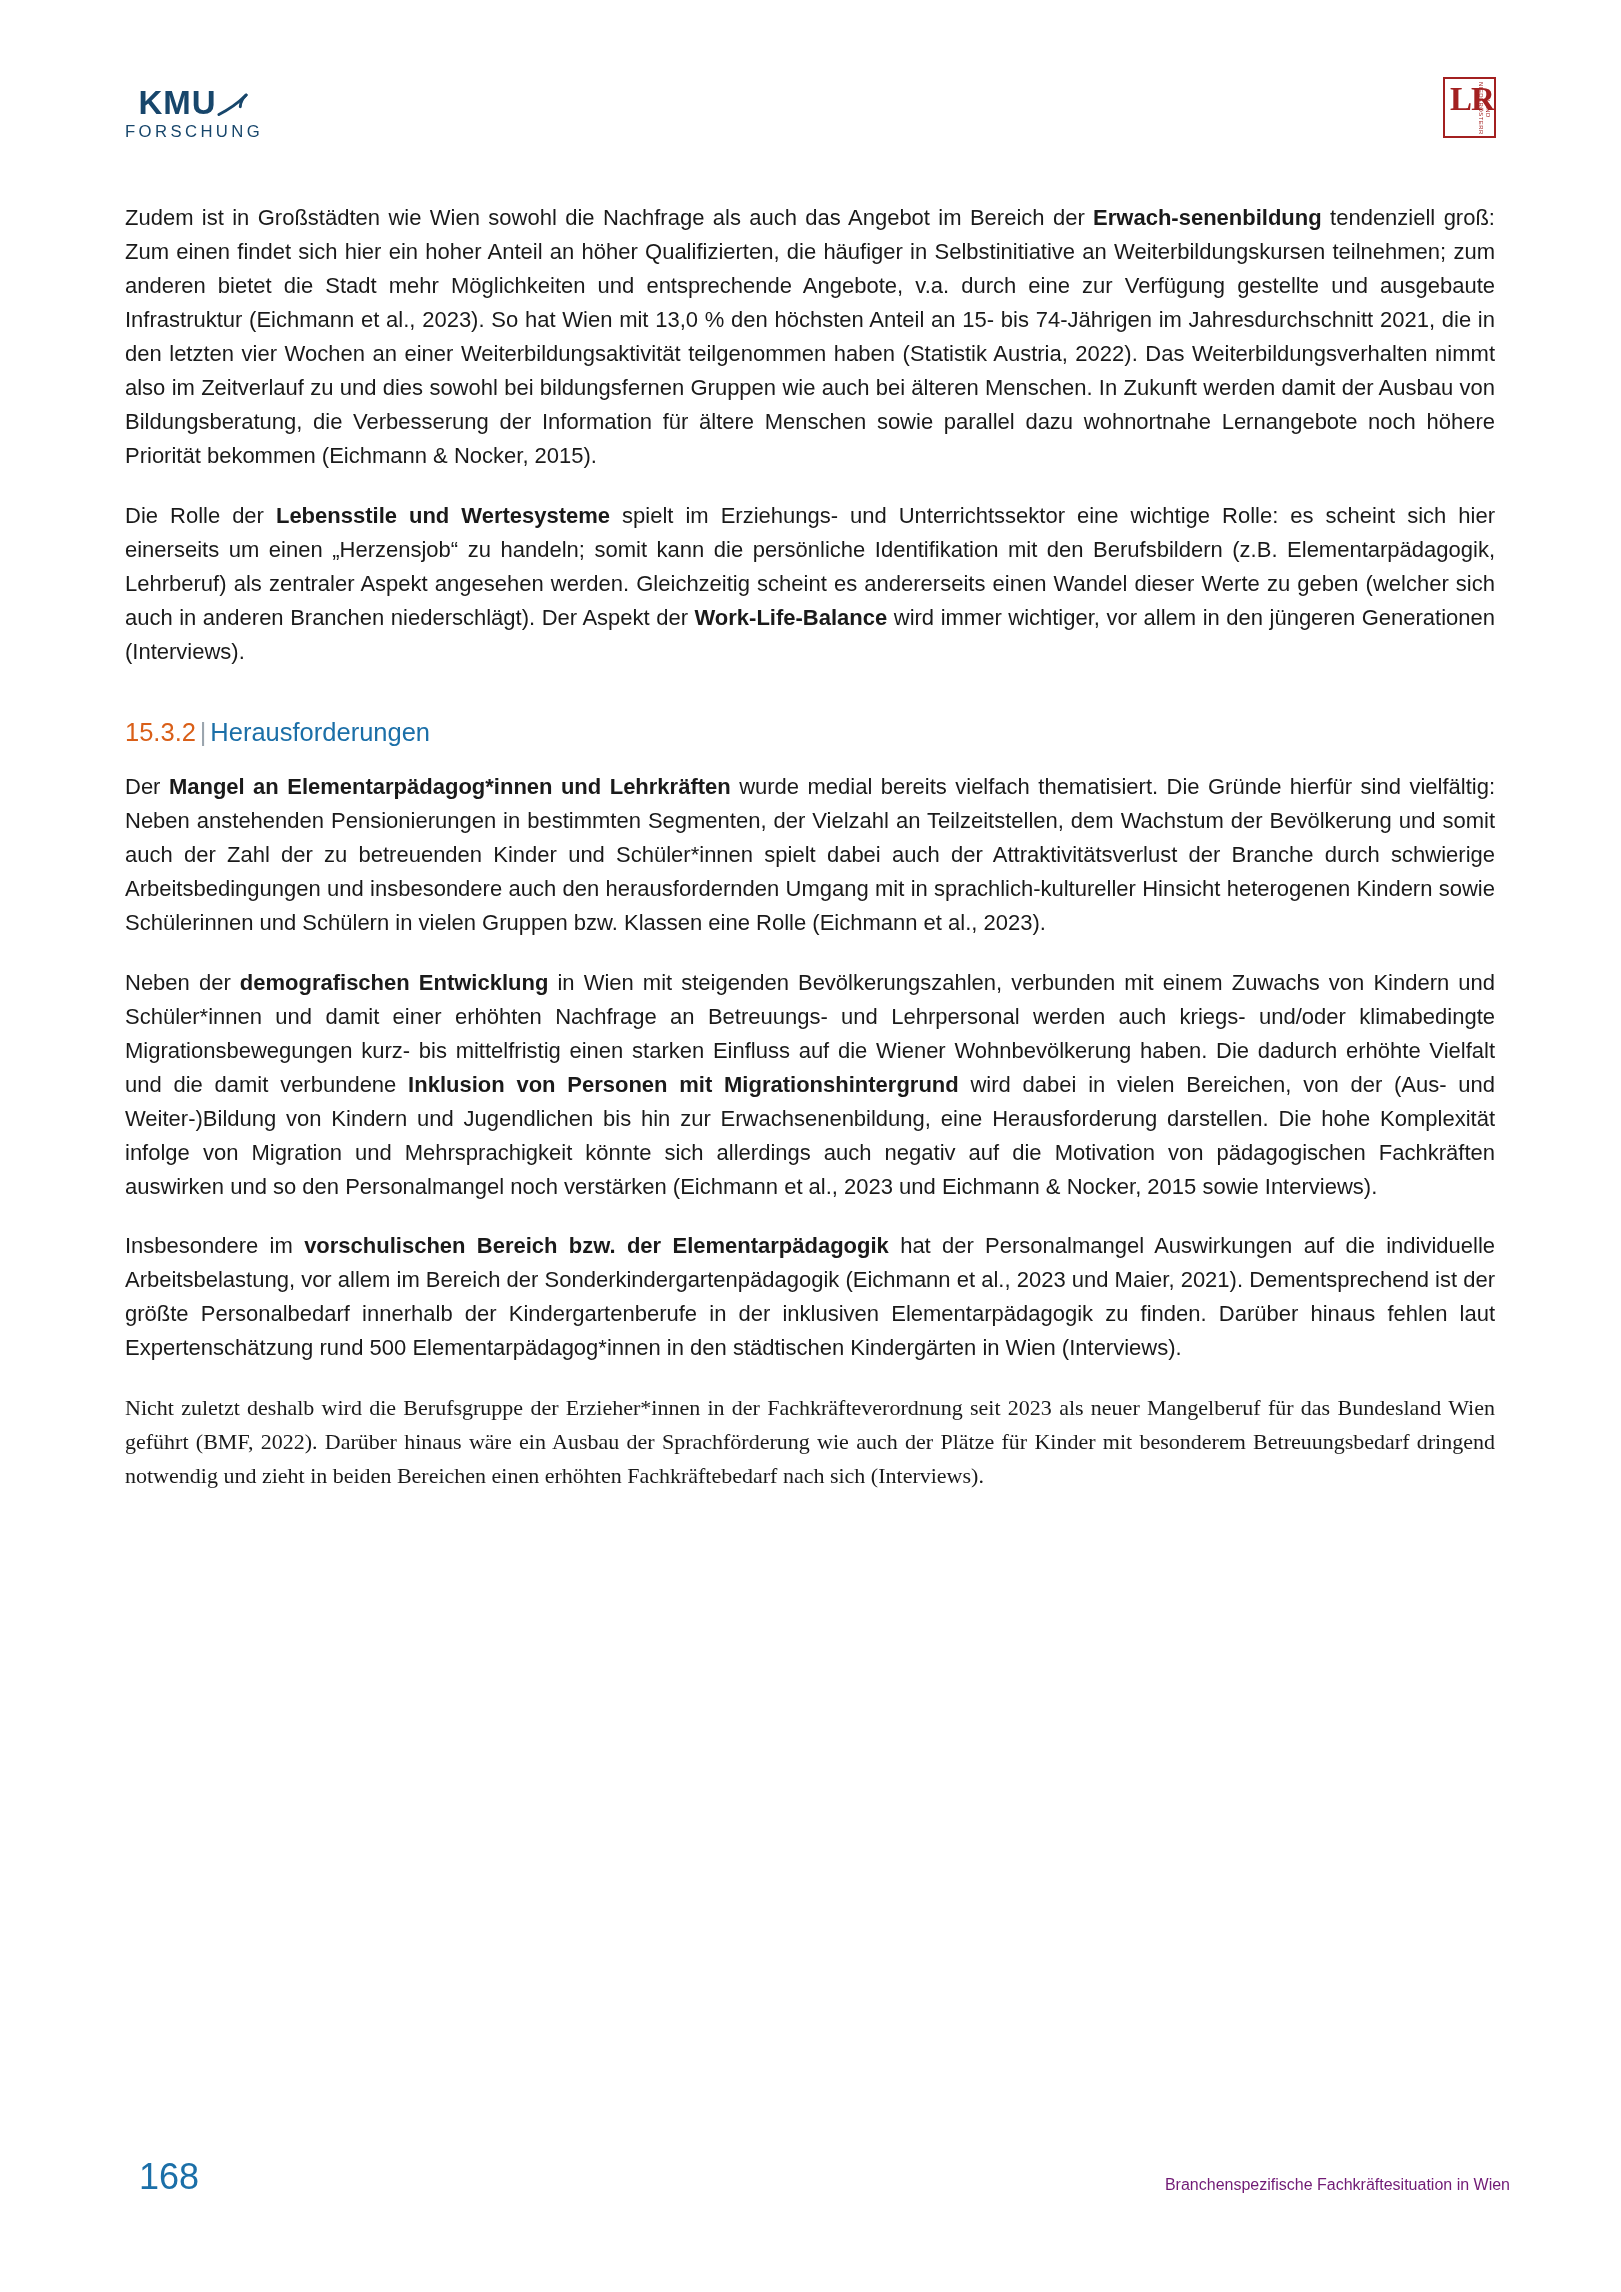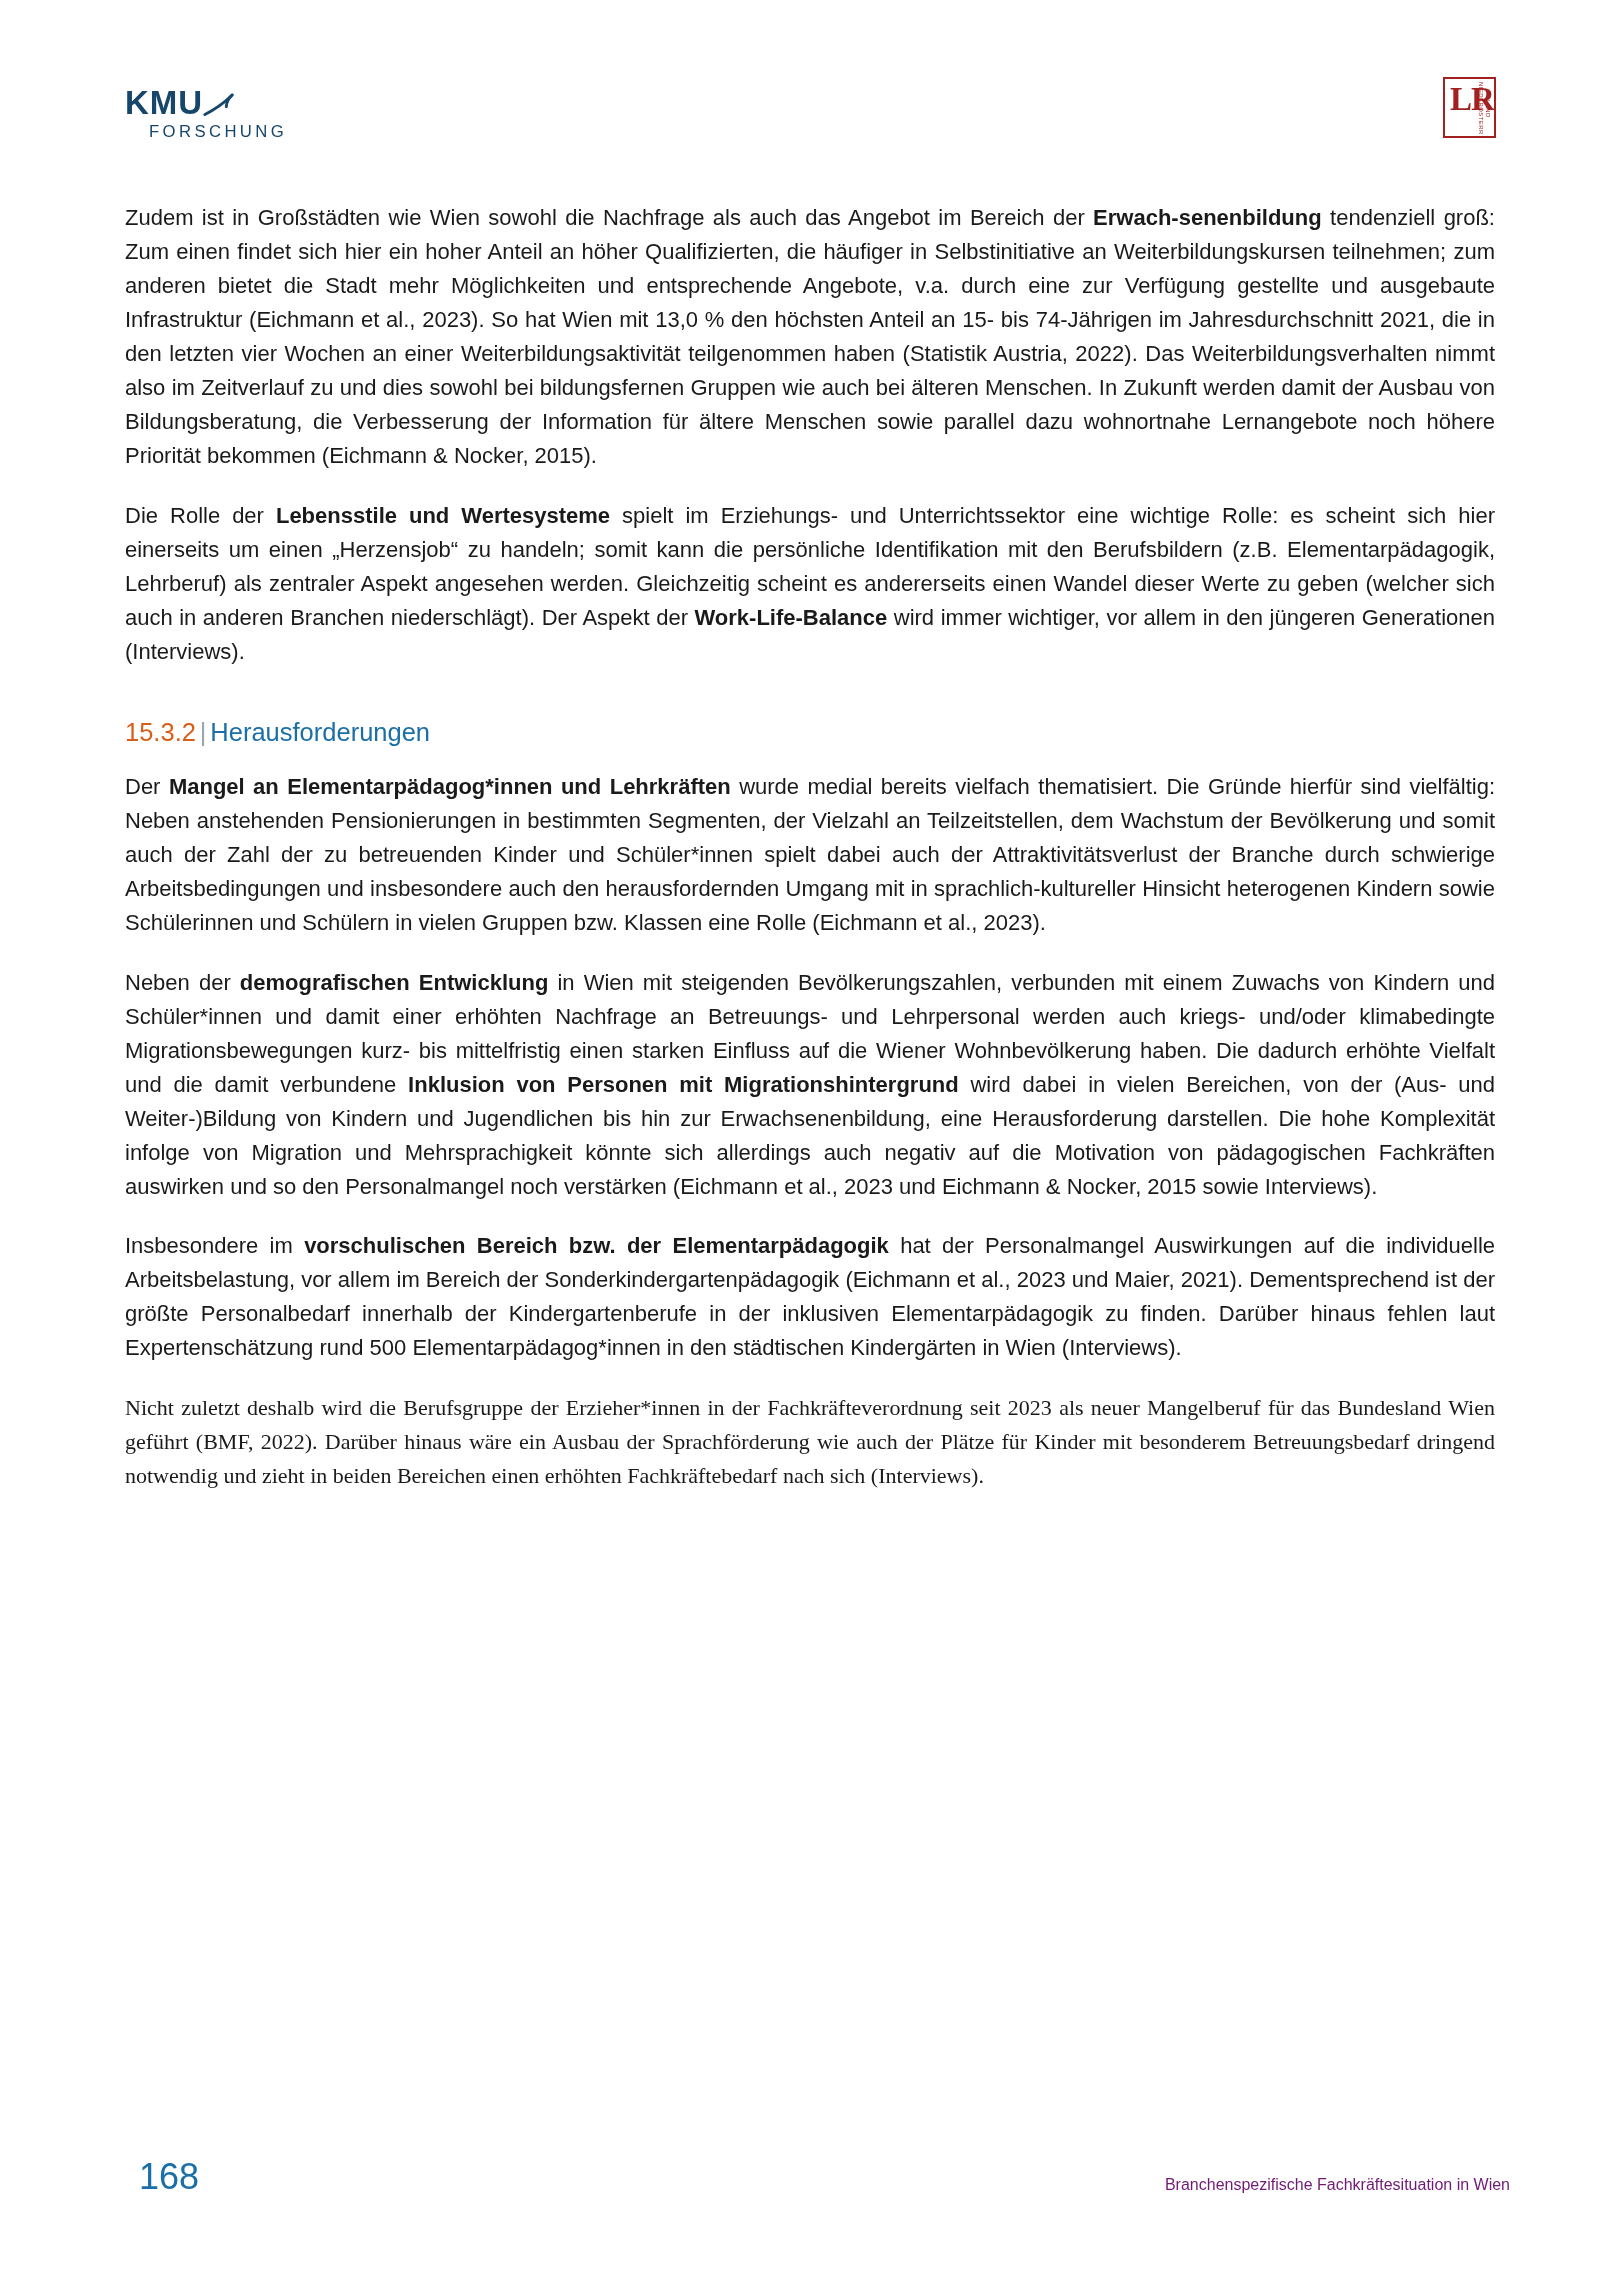--- a/index.html
+++ b/index.html
@@ -27,20 +27,21 @@
     left: 0;
     width: 100%;
     height: 108px;
   }
   .logo-kmu {
     position: absolute;
     left: 125px;
     top: 27.4px;
     color: #1b4f72;
     line-height: 1;
+    text-align: center;
   }
   .logo-kmu .logo-main {
     font-size: 33px;
     font-weight: bold;
     letter-spacing: 1px;
     color: #17466b;
     display: inline-block;
   }
   .logo-kmu .logo-swoosh {
     display: inline-block;
@@ -48,21 +49,20 @@
     height: 25.5px;
     position: relative;
     vertical-align: -3.9px;
   }
   .logo-kmu .logo-swoosh svg { display:block; }
   .logo-kmu .logo-sub {
     font-size: 16.7px;
     letter-spacing: 3.4px;
     color: #17466b;
     margin-top: 4.9px;
-    margin-left: 24px;
   }
   .logo-lr {
     position: absolute;
     right: 125px;
     top: 17.6px;
     width: 53px;
     height: 61px;
     border: 2.9px solid #a32020;
     box-sizing: border-box;
     background: #ffffff;

